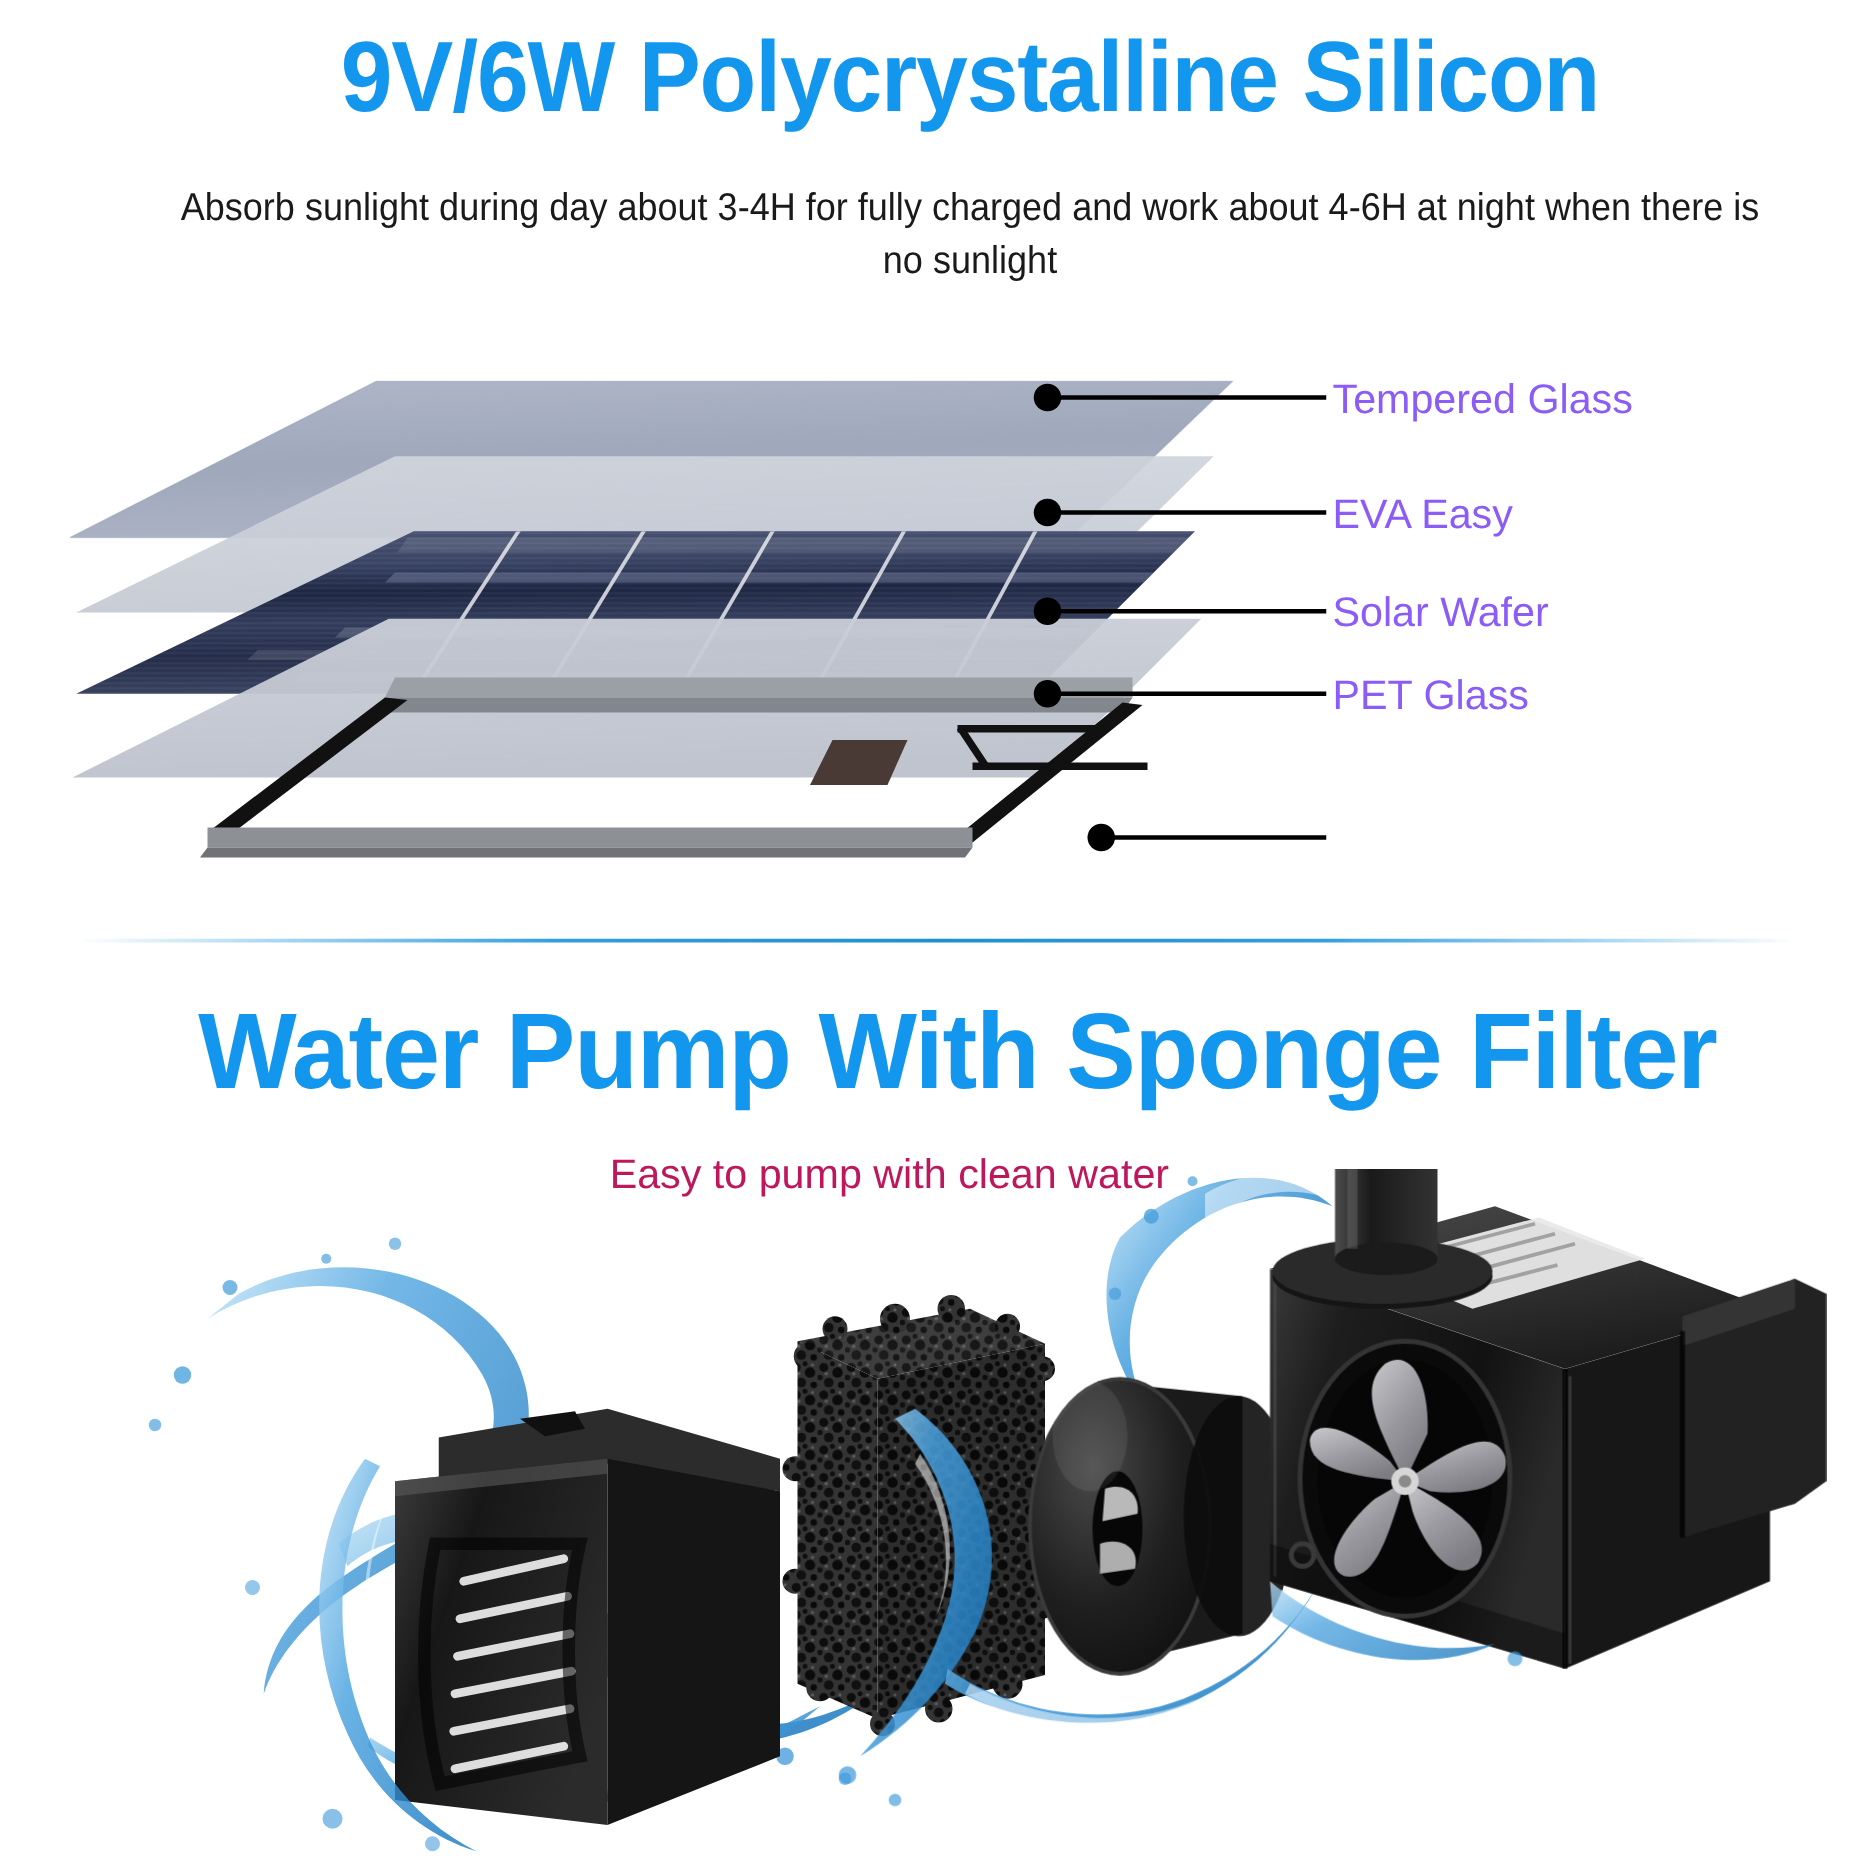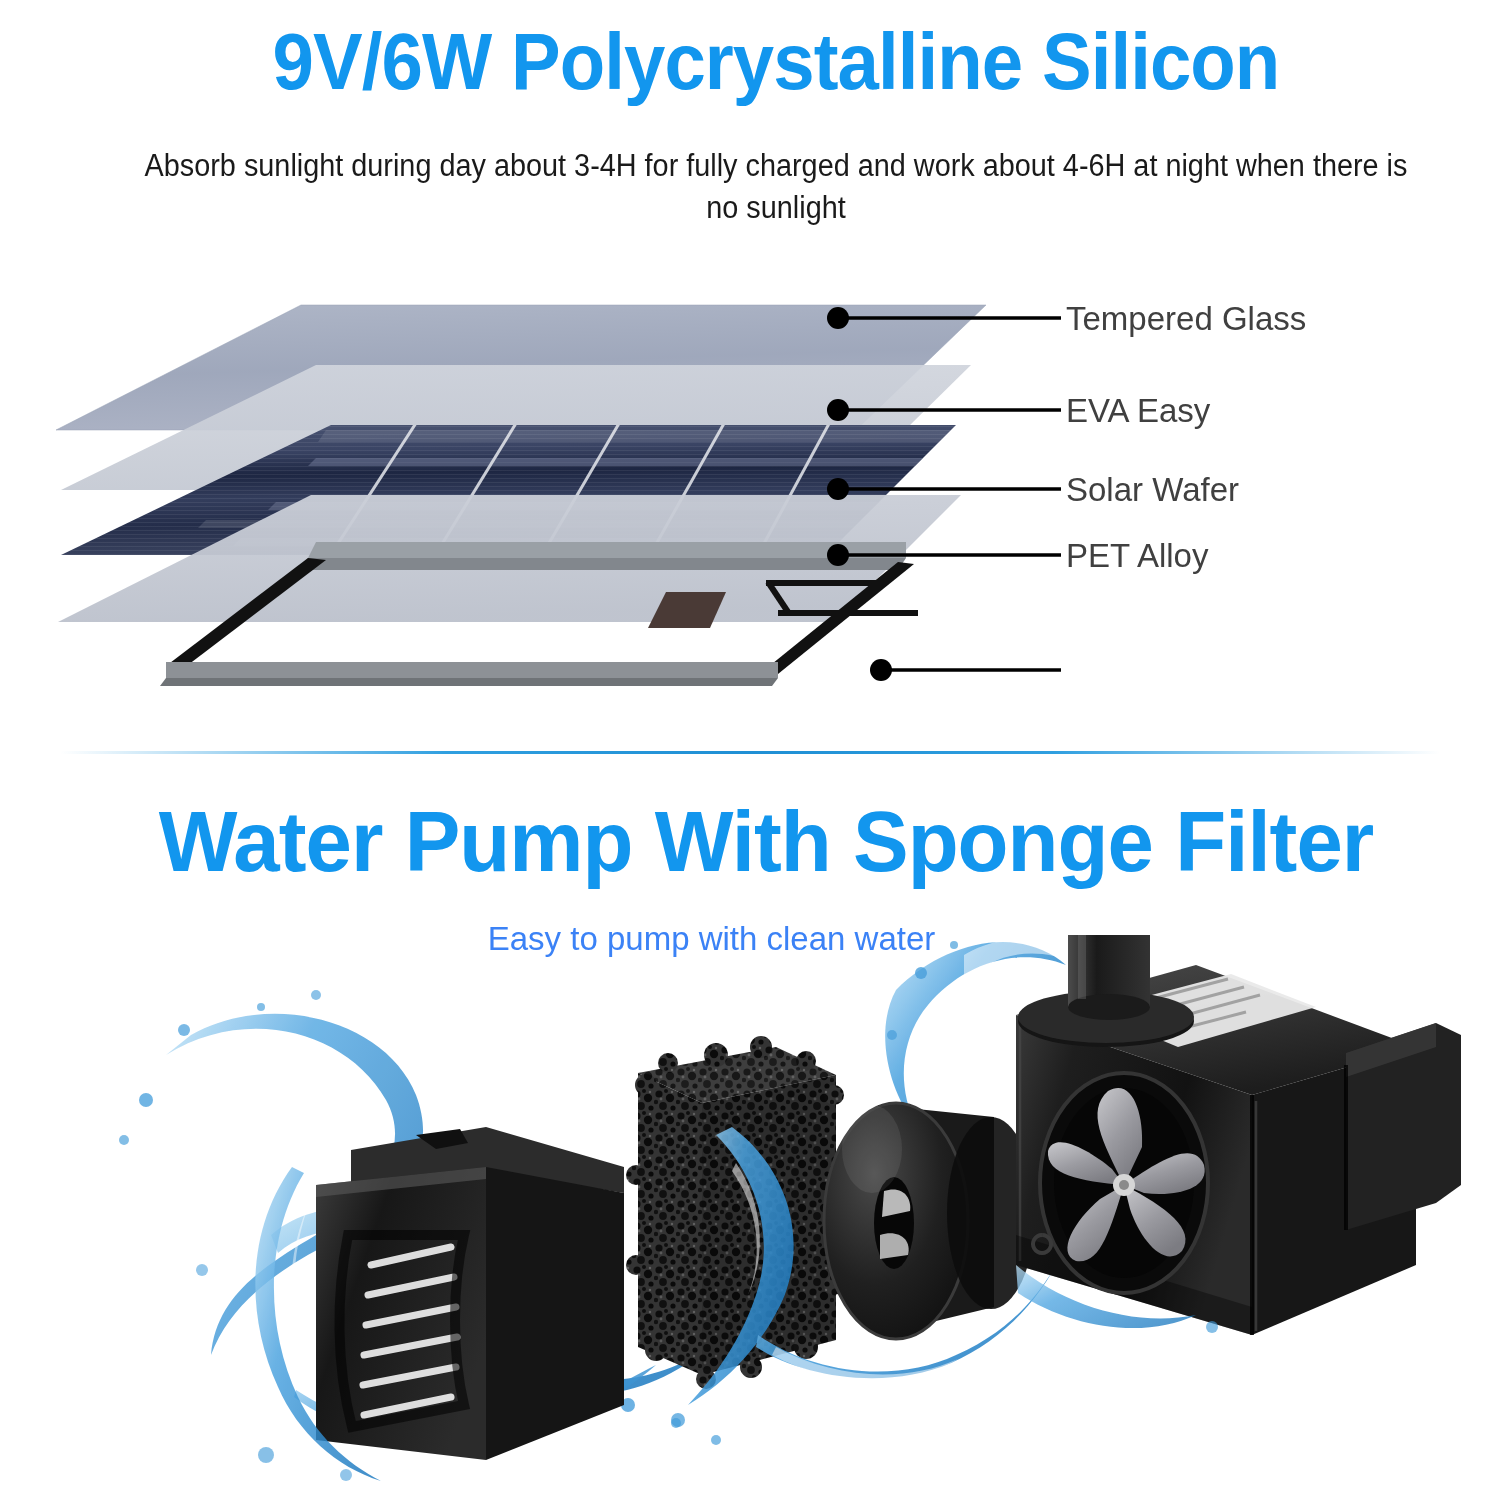--- a/index.html
+++ b/index.html
@@ -40,21 +40,21 @@
   }
 
   
   .stack { position: absolute; left: 0; top: 270px; width: 1500px; height: 450px; }
   .stack svg { display: block; }
 
   
   .layer-label {
     position: absolute;
     font-size: 33px;
-    color: #404040;
+    color: #8b5cf6;
     white-space: nowrap;
     font-family: "Liberation Sans", sans-serif;
   }
 
   .divider {
     position: absolute; left: 60px; top: 751px; width: 1380px; height: 3px;
     background: linear-gradient(to right, rgba(255,255,255,0) 0%, #2f9fe0 28%, #1f8fd4 50%, #2f9fe0 72%, rgba(255,255,255,0) 100%);
   }
 
   
@@ -70,21 +70,21 @@
     transform: scaleX(0.97);
     color: #1296EE;
     white-space: nowrap;
     line-height: 1.0;
   }
 
   .subtitle2 {
     position: absolute; left: 0; top: 160px; width: 1391px;
     text-align: center;
     font-size: 33px;
-    color: #3b82f6;
+    color: #be185d;
     font-family: "Liberation Sans", sans-serif;
   }
 
   .pumpart { position: absolute; left: 0; top: 175px; width: 1500px; height: 560px; }
   .pumpart svg { display: block; }
 </style>
 </head>
 <body>
 
 <div class="page">
@@ -196,21 +196,21 @@
         </g>
       </svg>
     </div>
 
     <div class="layer-label" style="left:1040px; top:300px;">Tempered Glass</div>
 
     <div class="layer-label" style="left:1040px; top:392px;">EVA Easy</div>
 
     <div class="layer-label" style="left:1040px; top:471px;">Solar Wafer</div>
 
-    <div class="layer-label" style="left:1040px; top:537px;">PET Alloy</div>
+    <div class="layer-label" style="left:1040px; top:537px;">PET Glass</div>
 
   </div>
 
   <div class="divider"></div>
 
   <div class="sec2">
 
     <div class="title2">Water Pump With Sponge Filter</div>
 
     <div class="subtitle2">Easy to pump with clean water</div>

